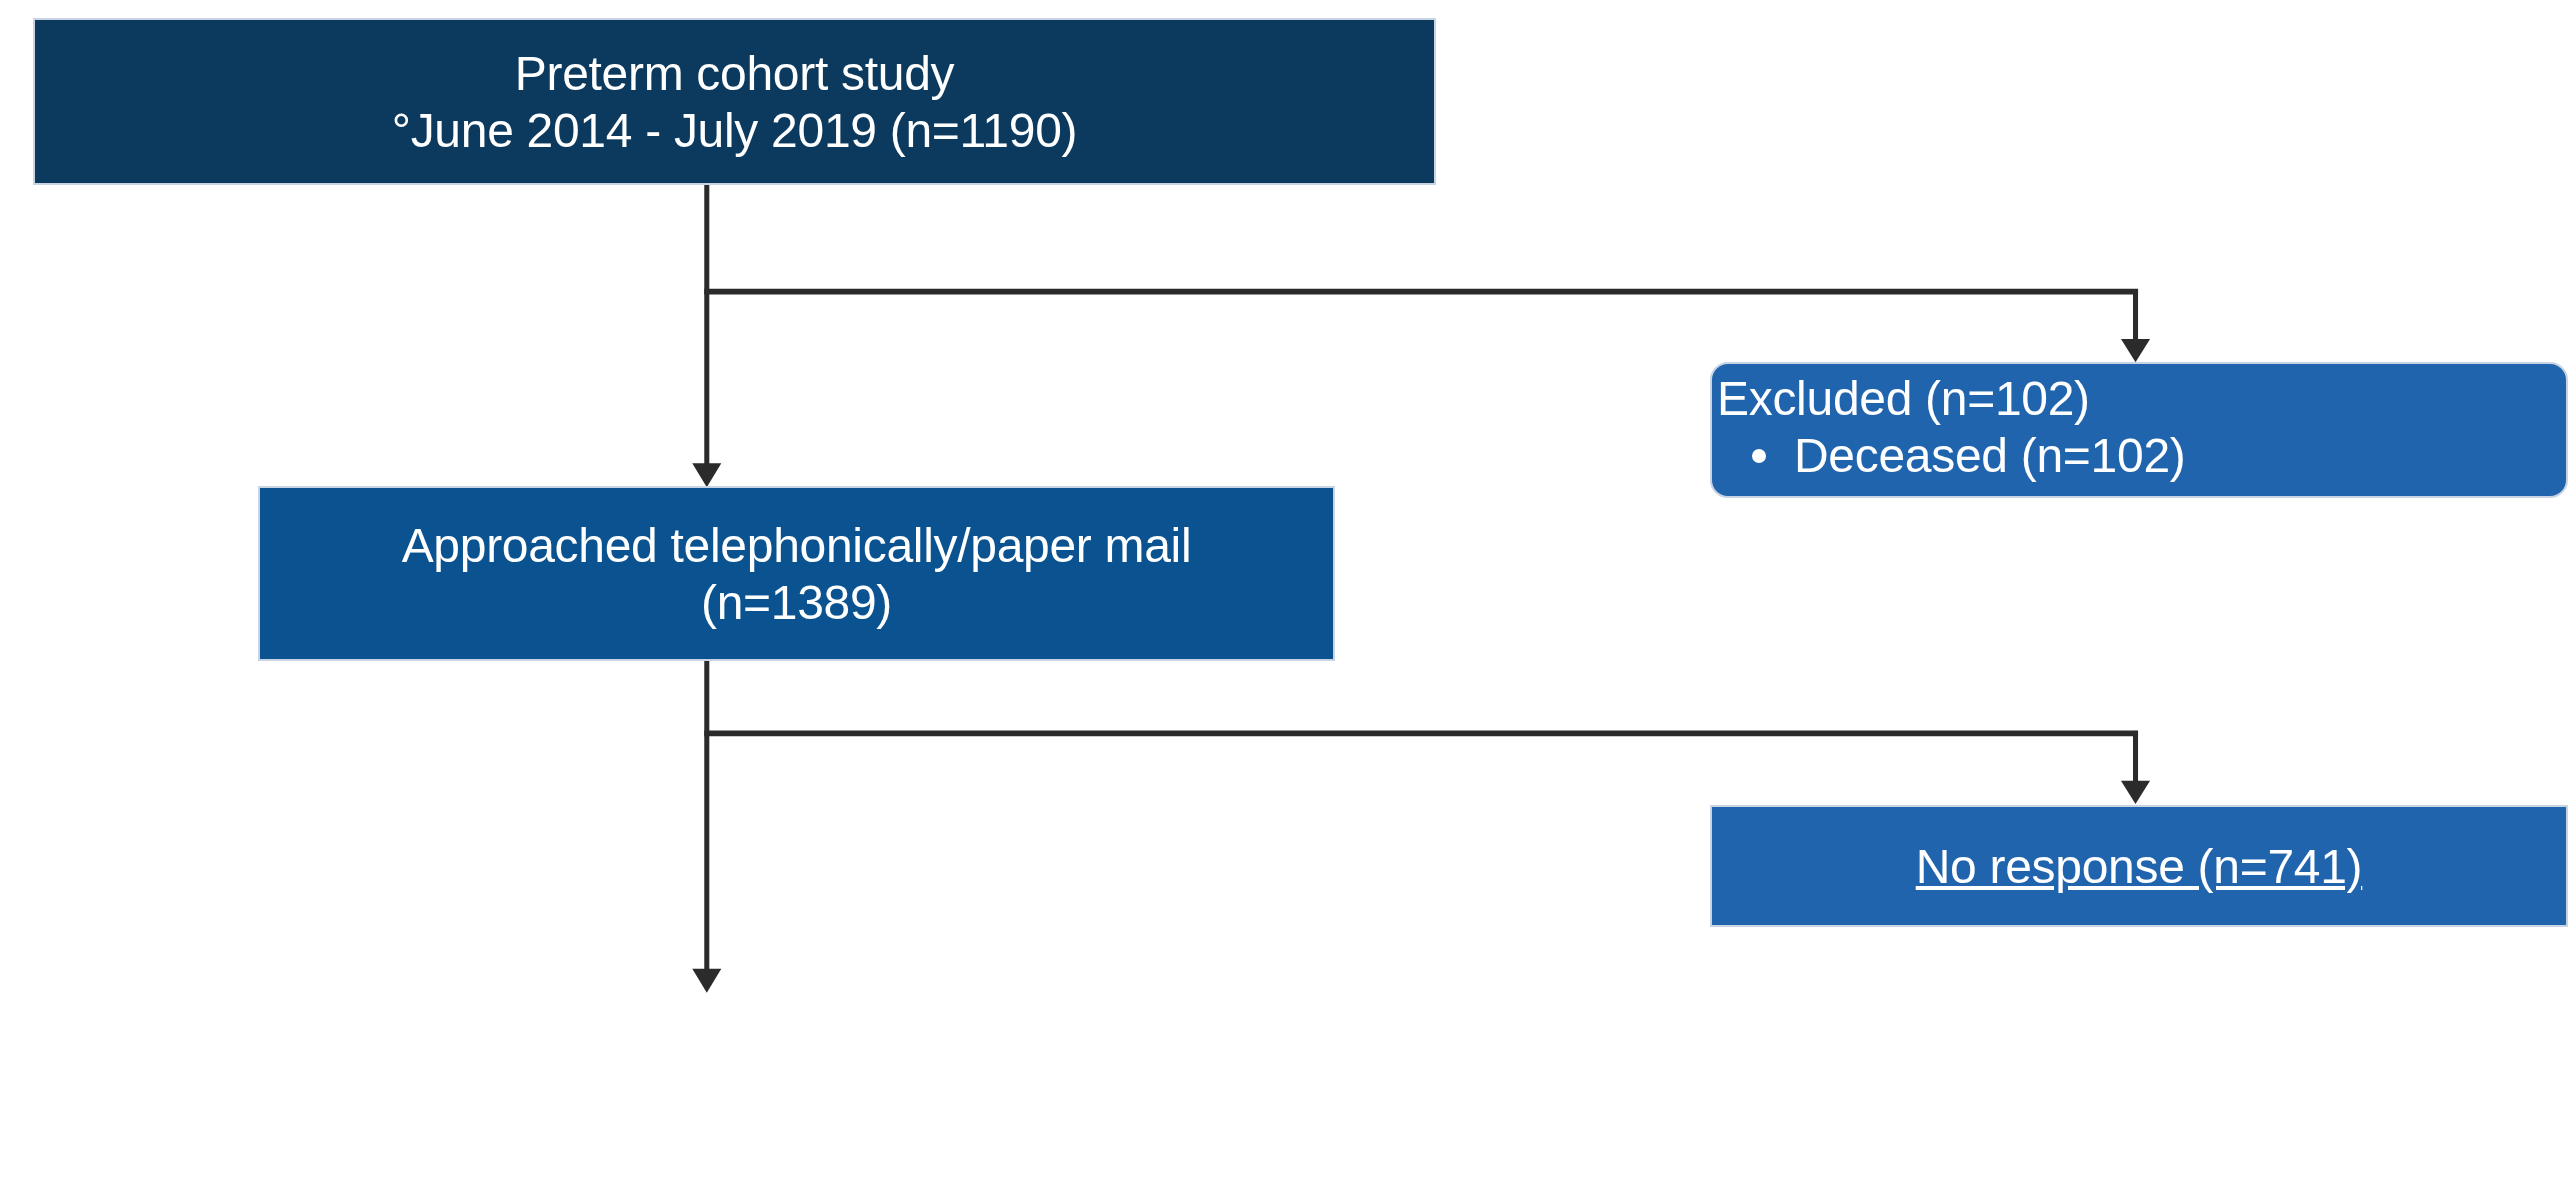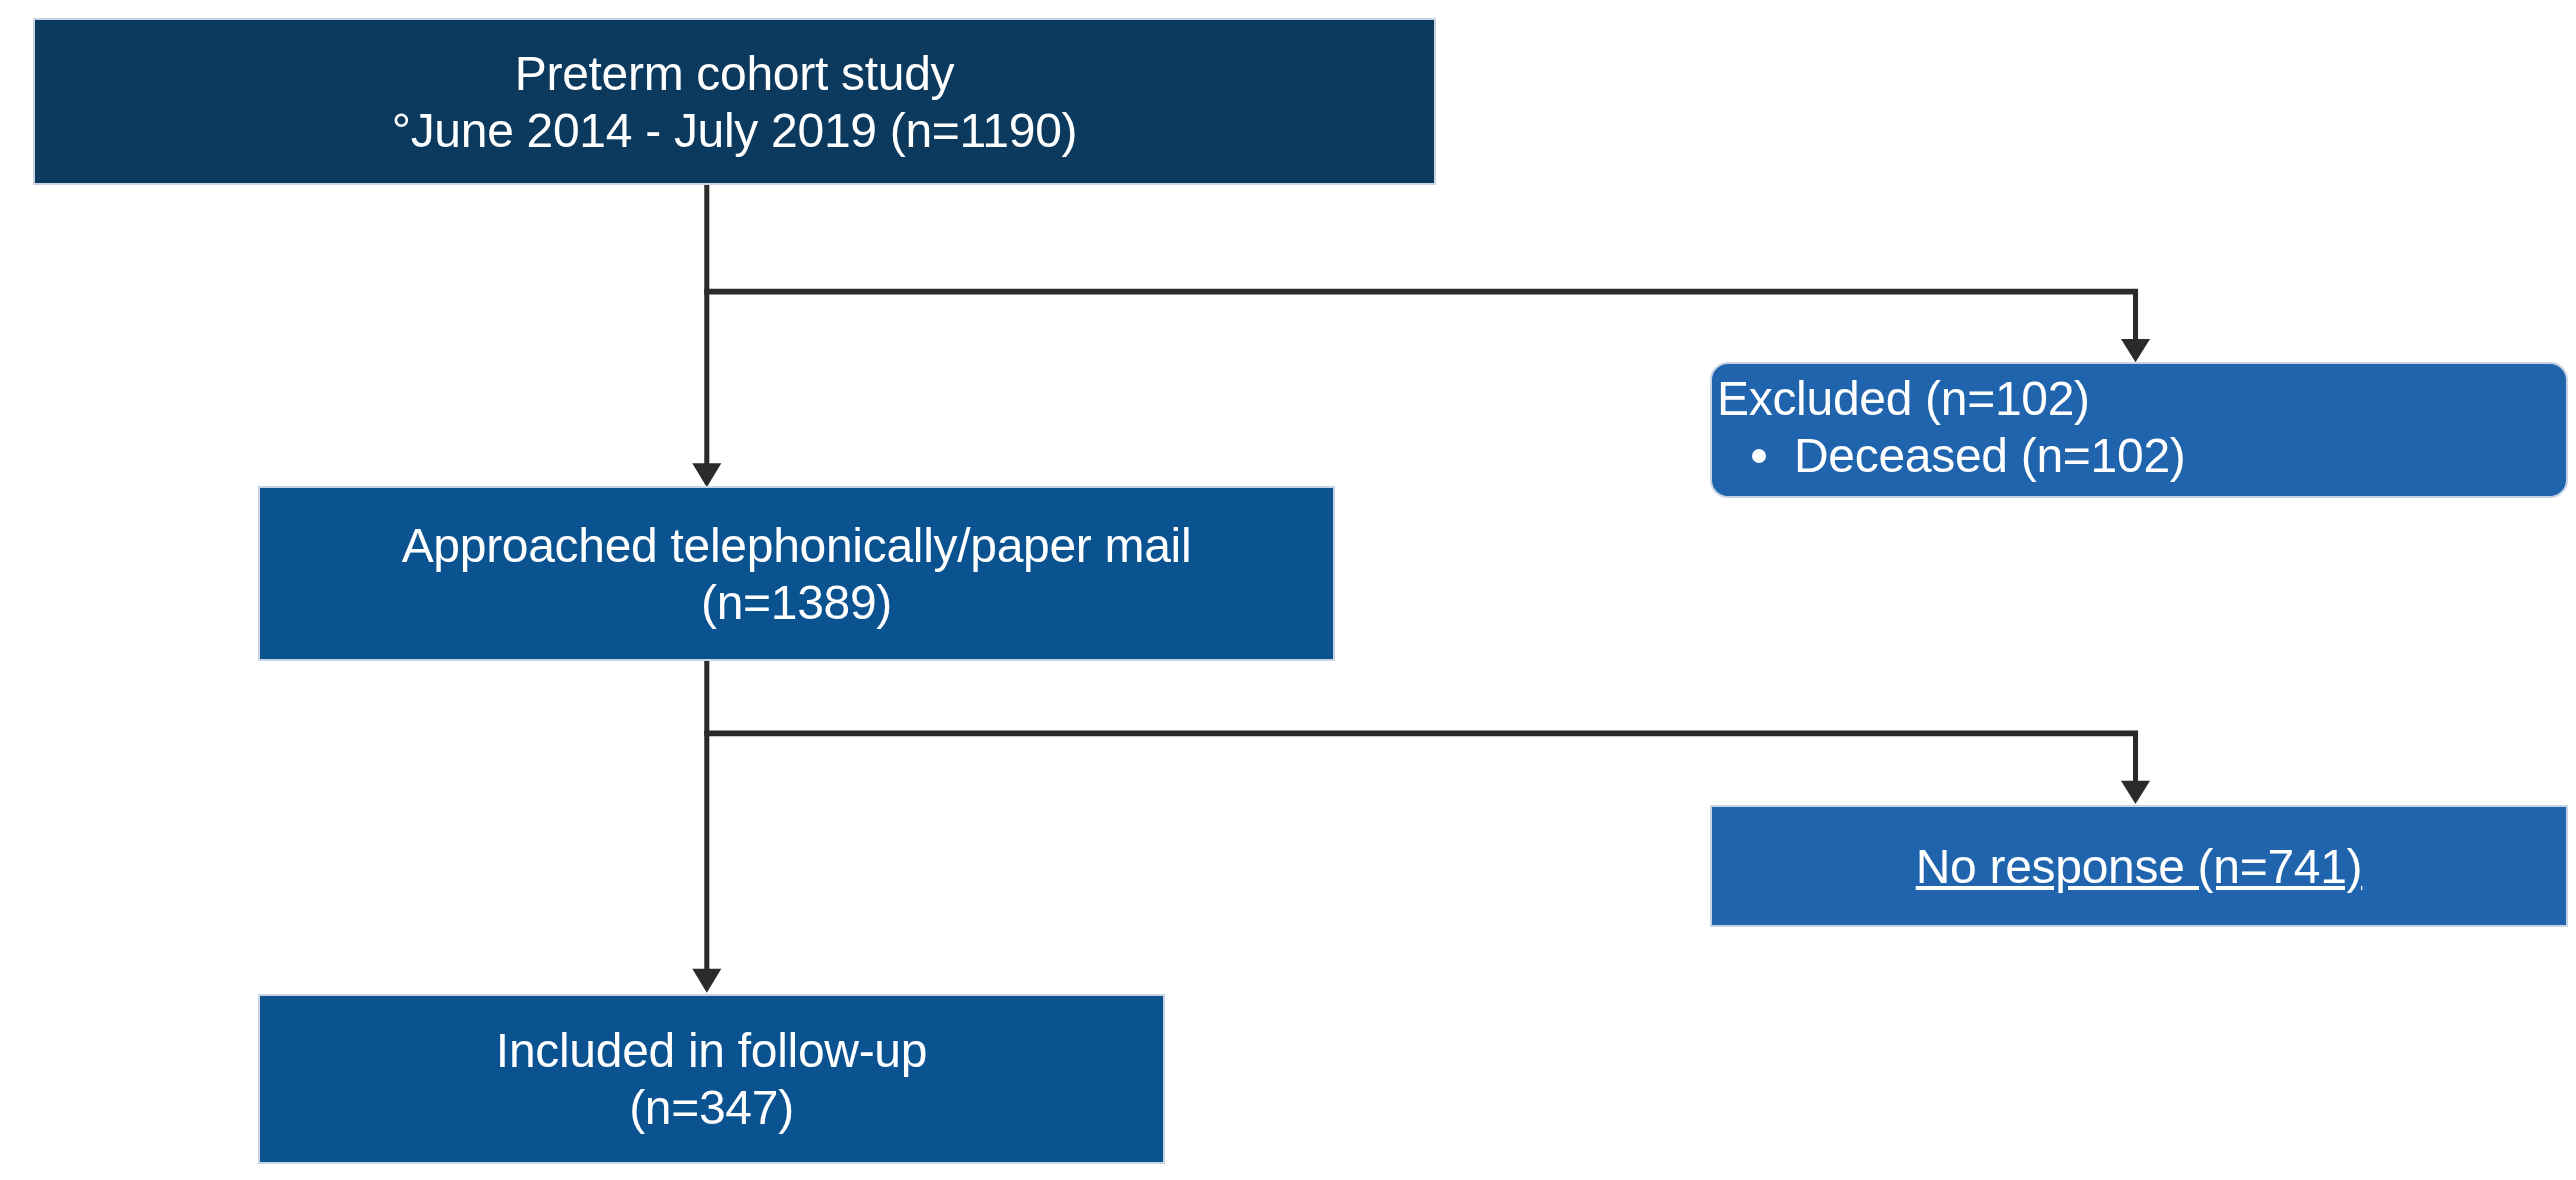--- a/index.html
+++ b/index.html
@@ -110,19 +110,15 @@
 
   <div class="node centered" id="node-approached" style="background-color: rgb(10, 83, 144);">
     <span>Approached telephonically/paper mail</span>
     <span>(n=1389)</span>
   </div>
 
   <div class="node centered" id="node-noresponse" style="background-color: rgb(33, 100, 174);">
     <span>No response (n=741)</span>
   </div>
 
-  <div class="node centered" id="node-included" style="background-color: rgb(10, 83, 144);">
-    <span>Included in follow-up</span>
-    <span>(n=347)</span>
-  </div>
 
 </div>
 
 
 </body></html>

